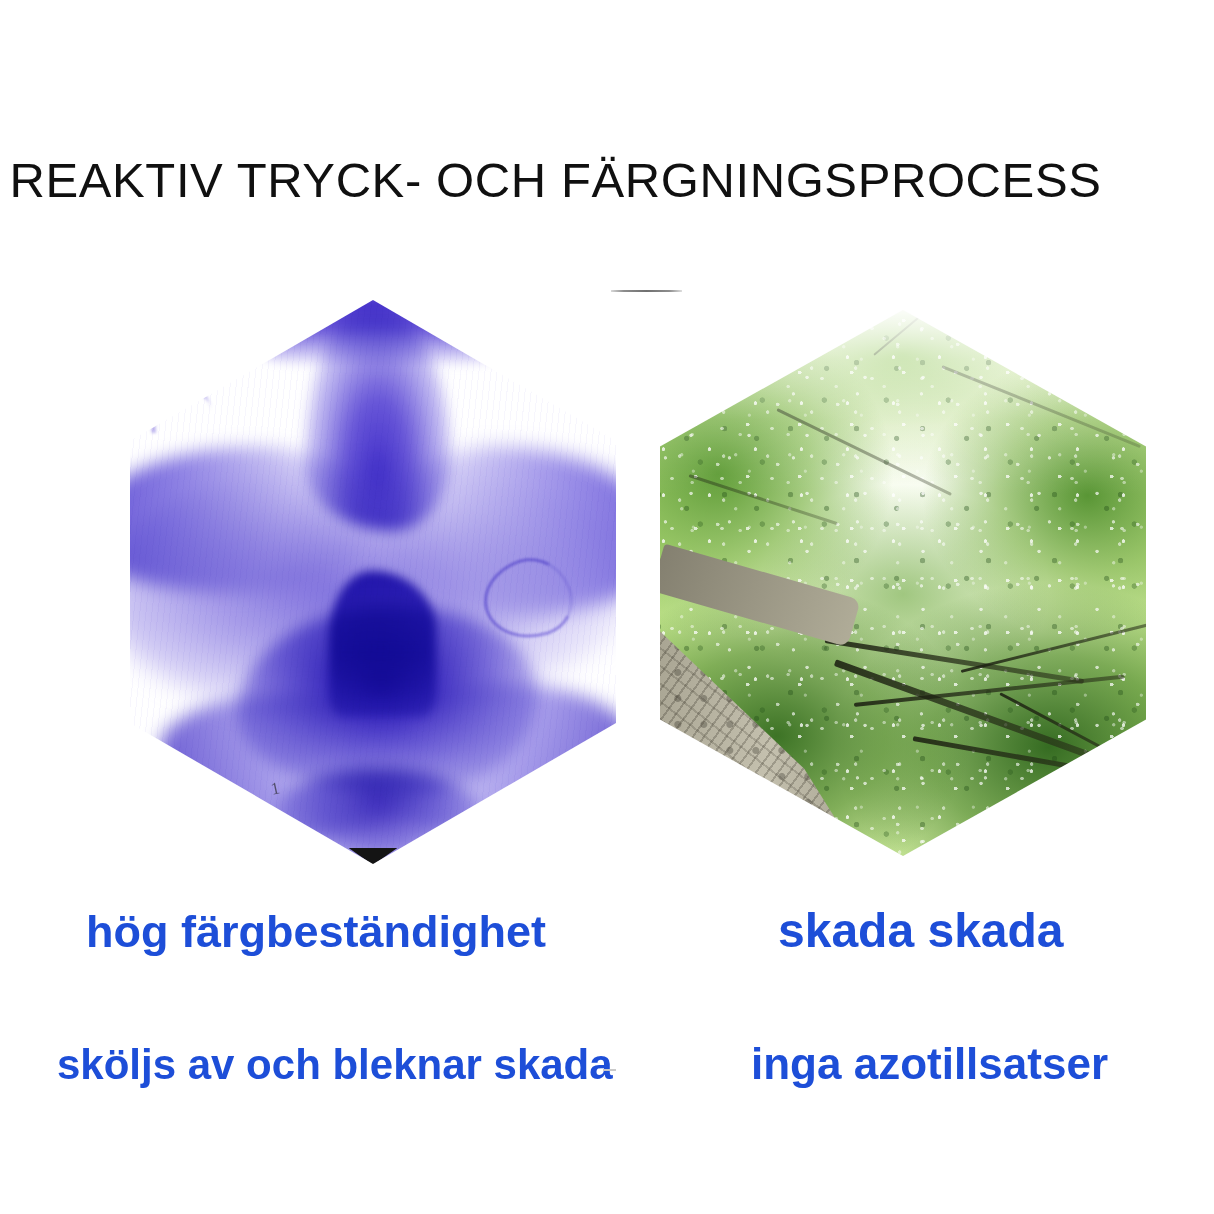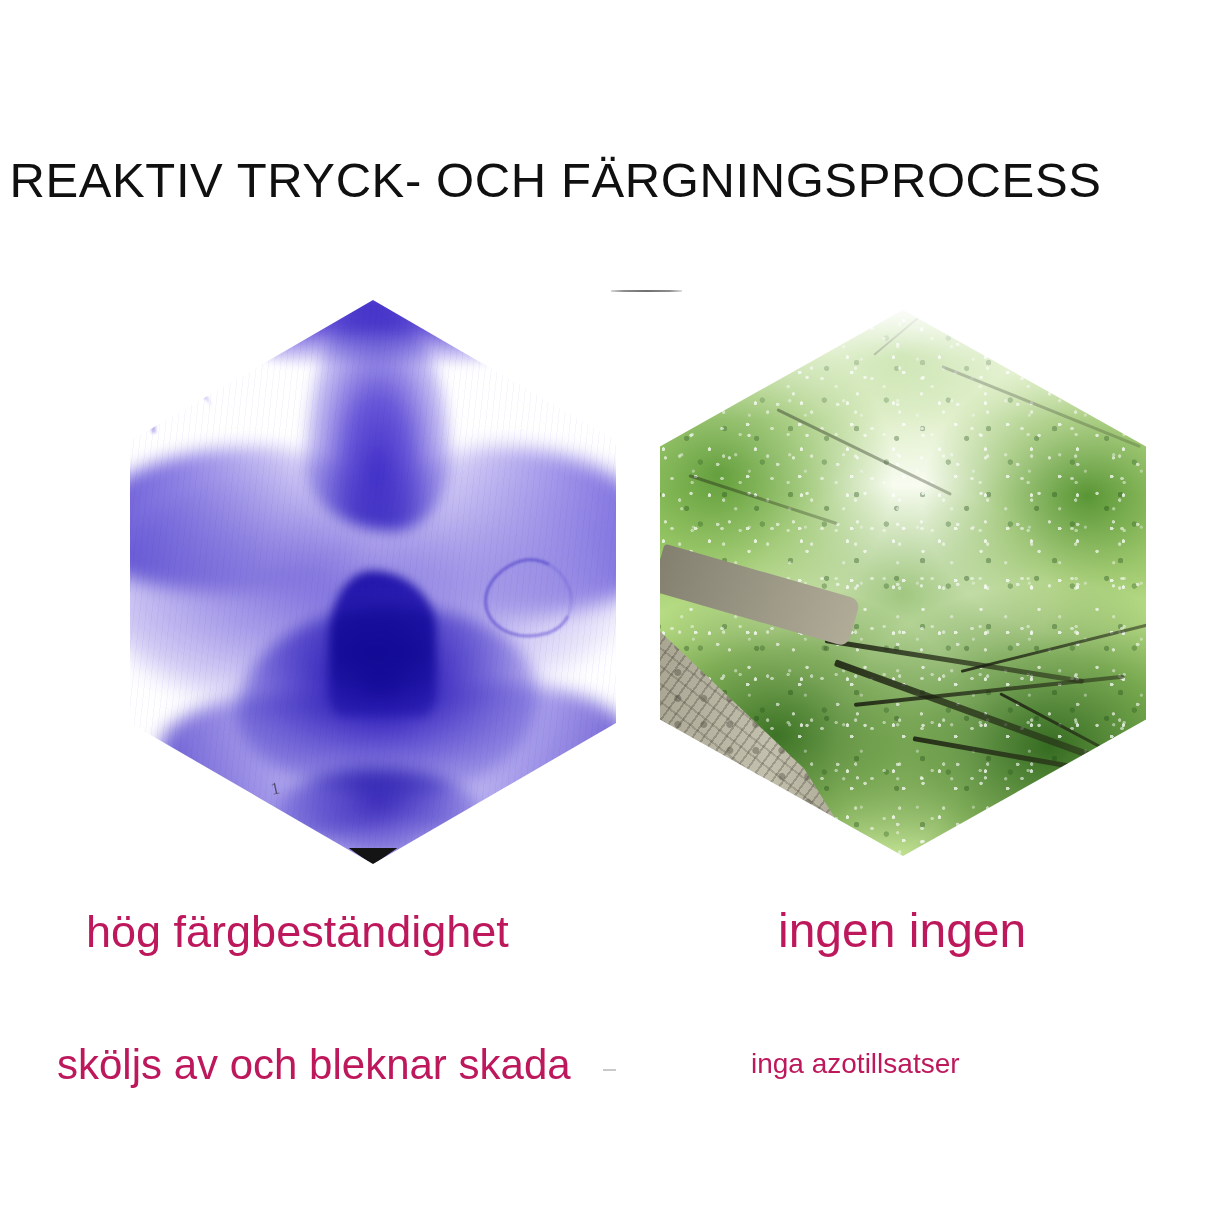--- a/index.html
+++ b/index.html
@@ -351,22 +351,22 @@
       rgba(255,255,255,0.92) 0%,
       rgba(255,255,255,0.42) 9%,
       rgba(255,255,255,0.10) 20%,
       rgba(255,255,255,0) 34%);
   }
 
   
   .caption {
     position: absolute;
     white-space: nowrap;
-    color: #be185d;
-    font-weight: 400;
+    color: #1d4ed8;
+    font-weight: 700;
   }
   #cap-left-primary {
     left: 86px;
     top: 905px;
     font-size: 45px;
     line-height: 54px;
   }
   #cap-right-primary {
     left: 778px;
     top: 903px;
@@ -375,21 +375,21 @@
   }
   #cap-left-secondary {
     left: 57px;
     top: 1040px;
     font-size: 42px;
     line-height: 50px;
   }
   #cap-right-secondary {
     left: 751px;
     top: 1040px;
-    font-size: 28px;
+    font-size: 44px;
     line-height: 48px;
   }
   
   #cap-artifact {
     position: absolute;
     left: 603px;
     top: 1069px;
     width: 13px;
     height: 2px;
     background: #c9c9c9;
@@ -441,19 +441,19 @@
 
     <div class="tree-limb"></div>
     <div class="tree-trunk"></div>
     <div class="tree-bark"></div>
     <div class="tree-fade"></div>
   </div>
 </div>
 
 <div id="cap-left-primary" class="caption">hög färgbeständighet</div>
 
-<div id="cap-right-primary" class="caption">ingen ingen</div>
+<div id="cap-right-primary" class="caption">skada skada</div>
 
 <div id="cap-left-secondary" class="caption">sköljs av och bleknar skada</div>
 
 <div id="cap-artifact"></div>
 
 <div id="cap-right-secondary" class="caption">inga azotillsatser</div>
 
 </body></html>

